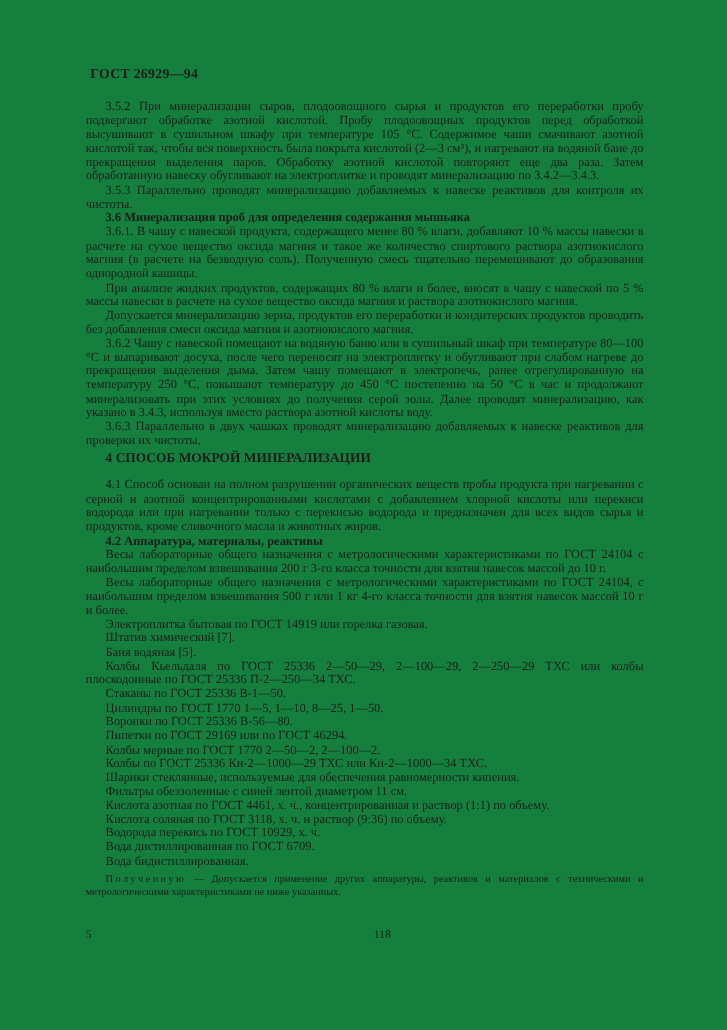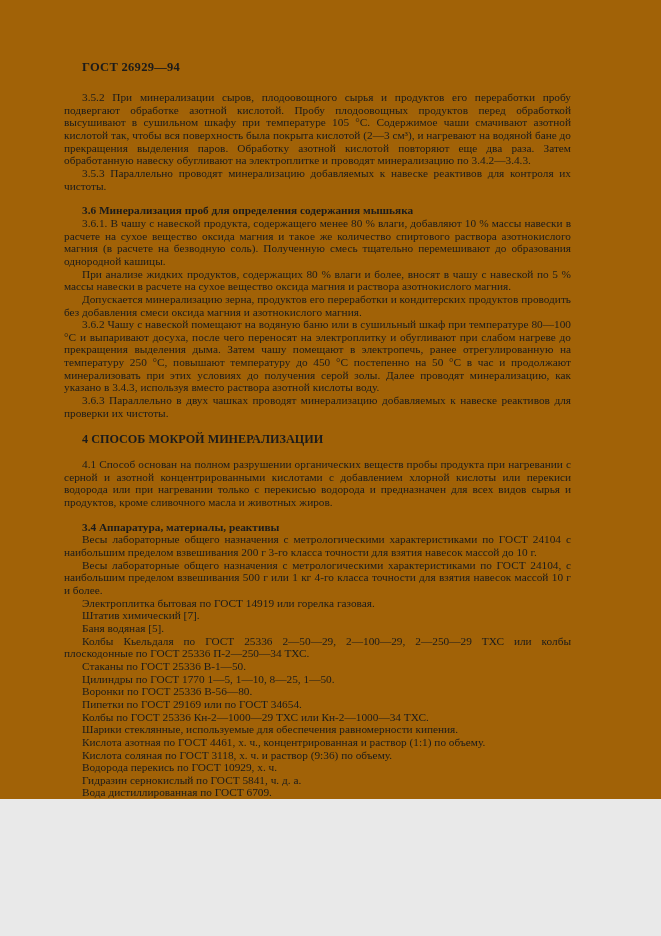--- a/index.html
+++ b/index.html
@@ -3,57 +3,56 @@
 <meta charset="utf-8">
 <style>
   html,body{margin:0;padding:0;}
   body{
     background:#e9e9e9;
     font-family:"Liberation Serif","DejaVu Serif",serif;
   }
   .page{
     position:relative;
     width:661px;
-    height:799px;
-    background:#a16207;
+    height:936px;
+    background:#15803d;
     color:#1b1b1b;
     overflow:hidden;
     margin:0 auto;
   }
   .doc-header{
     position:absolute;
     left:82px;
     top:60px;
     font-size:12.5px;
     font-weight:bold;
     letter-spacing:.3px;
   }
   .textblock{
     position:absolute;
-    left:64px;
+    left:78px;
     top:91px;
     width:507px;
   }
   .textblock p{
     margin:0;
     font-size:11.3px;
     line-height:12.65px;
     text-align:justify;
     text-indent:18px;
   }
   p.sub{
     font-weight:bold;
     text-align:left;
-    margin-top:12px;
   }
   p.h4{
     font-weight:bold;
     font-size:12.2px;
     text-align:left;
-    margin:14px 0 12px 0;
+    margin:3px 0 12px 0;
   }
   p.note{
     font-size:9.4px;
     line-height:11.2px;
     margin-top:6px;
   }
   .note-label{
     letter-spacing:2.2px;
   }
   .footer{
@@ -87,40 +86,41 @@
     <p>3.5.2  При минерализации сыров, плодоовощного сырья и продуктов его переработки пробу подвергают обработке азотной кислотой. Пробу плодоовощных продуктов перед обработкой высушивают в сушильном шкафу при температуре 105 °С. Содержимое чаши смачивают азотной кислотой так, чтобы вся поверхность была покрыта кислотой (2—3 см³), и нагревают на водяной бане до прекращения выделения паров. Обработку азотной кислотой повторяют еще два раза. Затем обработанную навеску обугливают на электроплитке и проводят минерализацию по 3.4.2—3.4.3.</p>
     <p>3.5.3  Параллельно проводят минерализацию добавляемых к навеске реактивов для контроля их чистоты.</p>
     <p class="sub">3.6 Минерализация проб для определения содержания мышьяка</p>
     <p>3.6.1.  В чашу с навеской продукта, содержащего менее 80 % влаги, добавляют 10 % массы навески в расчете на сухое вещество оксида магния и такое же количество спиртового раствора азотнокислого магния (в расчете на безводную соль). Полученную смесь тщательно перемешивают до образования однородной кашицы.</p>
     <p>При анализе жидких продуктов, содержащих 80 % влаги и более, вносят в чашу с навеской по 5 % массы навески в расчете на сухое вещество оксида магния и раствора азотнокислого магния.</p>
     <p>Допускается минерализацию зерна, продуктов его переработки и кондитерских продуктов проводить без добавления смеси оксида магния и азотнокислого магния.</p>
     <p>3.6.2  Чашу с навеской помещают на водяную баню или в сушильный шкаф при температуре 80—100 °С и выпаривают досуха, после чего переносят на электроплитку и обугливают при слабом нагреве до прекращения выделения дыма. Затем чашу помещают в электропечь, ранее отрегулированную на температуру 250 °С, повышают температуру до 450 °С постепенно на 50 °С в час и продолжают минерализовать при этих условиях до получения серой золы. Далее проводят минерализацию, как указано в 3.4.3, используя вместо раствора азотной кислоты воду.</p>
     <p>3.6.3  Параллельно в двух чашках проводят минерализацию добавляемых к навеске реактивов для проверки их чистоты.</p>
     <p class="h4">4 СПОСОБ МОКРОЙ МИНЕРАЛИЗАЦИИ</p>
     <p>4.1  Способ основан на полном разрушении органических веществ пробы продукта при нагревании с серной и азотной концентрированными кислотами с добавлением хлорной кислоты или перекиси водорода или при нагревании только с перекисью водорода и предназначен для всех видов сырья и продуктов, кроме сливочного масла и животных жиров.</p>
-    <p class="sub">3.4  Аппаратура, материалы, реактивы</p>
+    <p class="sub">4.2  Аппаратура, материалы, реактивы</p>
     <p>Весы лабораторные общего назначения с метрологическими характеристиками по ГОСТ 24104 с наибольшим пределом взвешивания 200 г 3-го класса точности для взятия навесок массой до 10 г.</p>
     <p>Весы лабораторные общего назначения с метрологическими характеристиками по ГОСТ 24104, с наибольшим пределом взвешивания 500 г или 1 кг 4-го класса точности для взятия навесок массой 10 г и более.</p>
     <p>Электроплитка бытовая по ГОСТ 14919 или горелка газовая.</p>
     <p>Штатив химический [7].</p>
     <p>Баня водяная [5].</p>
     <p>Колбы Кьельдаля по ГОСТ 25336 2—50—29, 2—100—29, 2—250—29 ТХС или колбы плоскодонные по ГОСТ 25336 П-2—250—34 ТХС.</p>
     <p>Стаканы по ГОСТ 25336 В-1—50.</p>
     <p>Цилиндры по ГОСТ 1770 1—5, 1—10, 8—25, 1—50.</p>
     <p>Воронки по ГОСТ 25336 В-56—80.</p>
-    <p>Пипетки по ГОСТ 29169 или по ГОСТ 34654.</p>
+    <p>Пипетки по ГОСТ 29169 или по ГОСТ 46294.</p>
+    <p>Колбы мерные по ГОСТ 1770 2—50—2, 2—100—2.</p>
     <p>Колбы по ГОСТ 25336 Кн-2—1000—29 ТХС или Кн-2—1000—34 ТХС.</p>
     <p>Шарики стеклянные, используемые для обеспечения равномерности кипения.</p>
+    <p>Фильтры обеззоленные с синей лентой диаметром 11 см.</p>
     <p>Кислота азотная по ГОСТ 4461, х. ч., концентрированная и раствор (1:1) по объему.</p>
     <p>Кислота соляная по ГОСТ 3118, х. ч. и раствор (9:36) по объему.</p>
     <p>Водорода перекись по ГОСТ 10929, х. ч.</p>
-    <p>Гидразин сернокислый по ГОСТ 5841, ч. д. а.</p>
     <p>Вода дистиллированная по ГОСТ 6709.</p>
     <p>Вода бидистиллированная.</p>
-    <p class="note"><span class="note-label">Аппаратура</span><span> — Допускается применение других аппаратуры, реактивов и материалов с техническими и метрологическими характеристиками не ниже указанных.</span></p>
+    <p class="note"><span class="note-label">Полученную</span><span> — Допускается применение других аппаратуры, реактивов и материалов с техническими и метрологическими характеристиками не ниже указанных.</span></p>
   </div>
 
   <div class="footer">
     <span class="pg-center">118</span>
     <span class="pg-left">5</span>
   </div>
 
 </div>
 
 </body></html>

